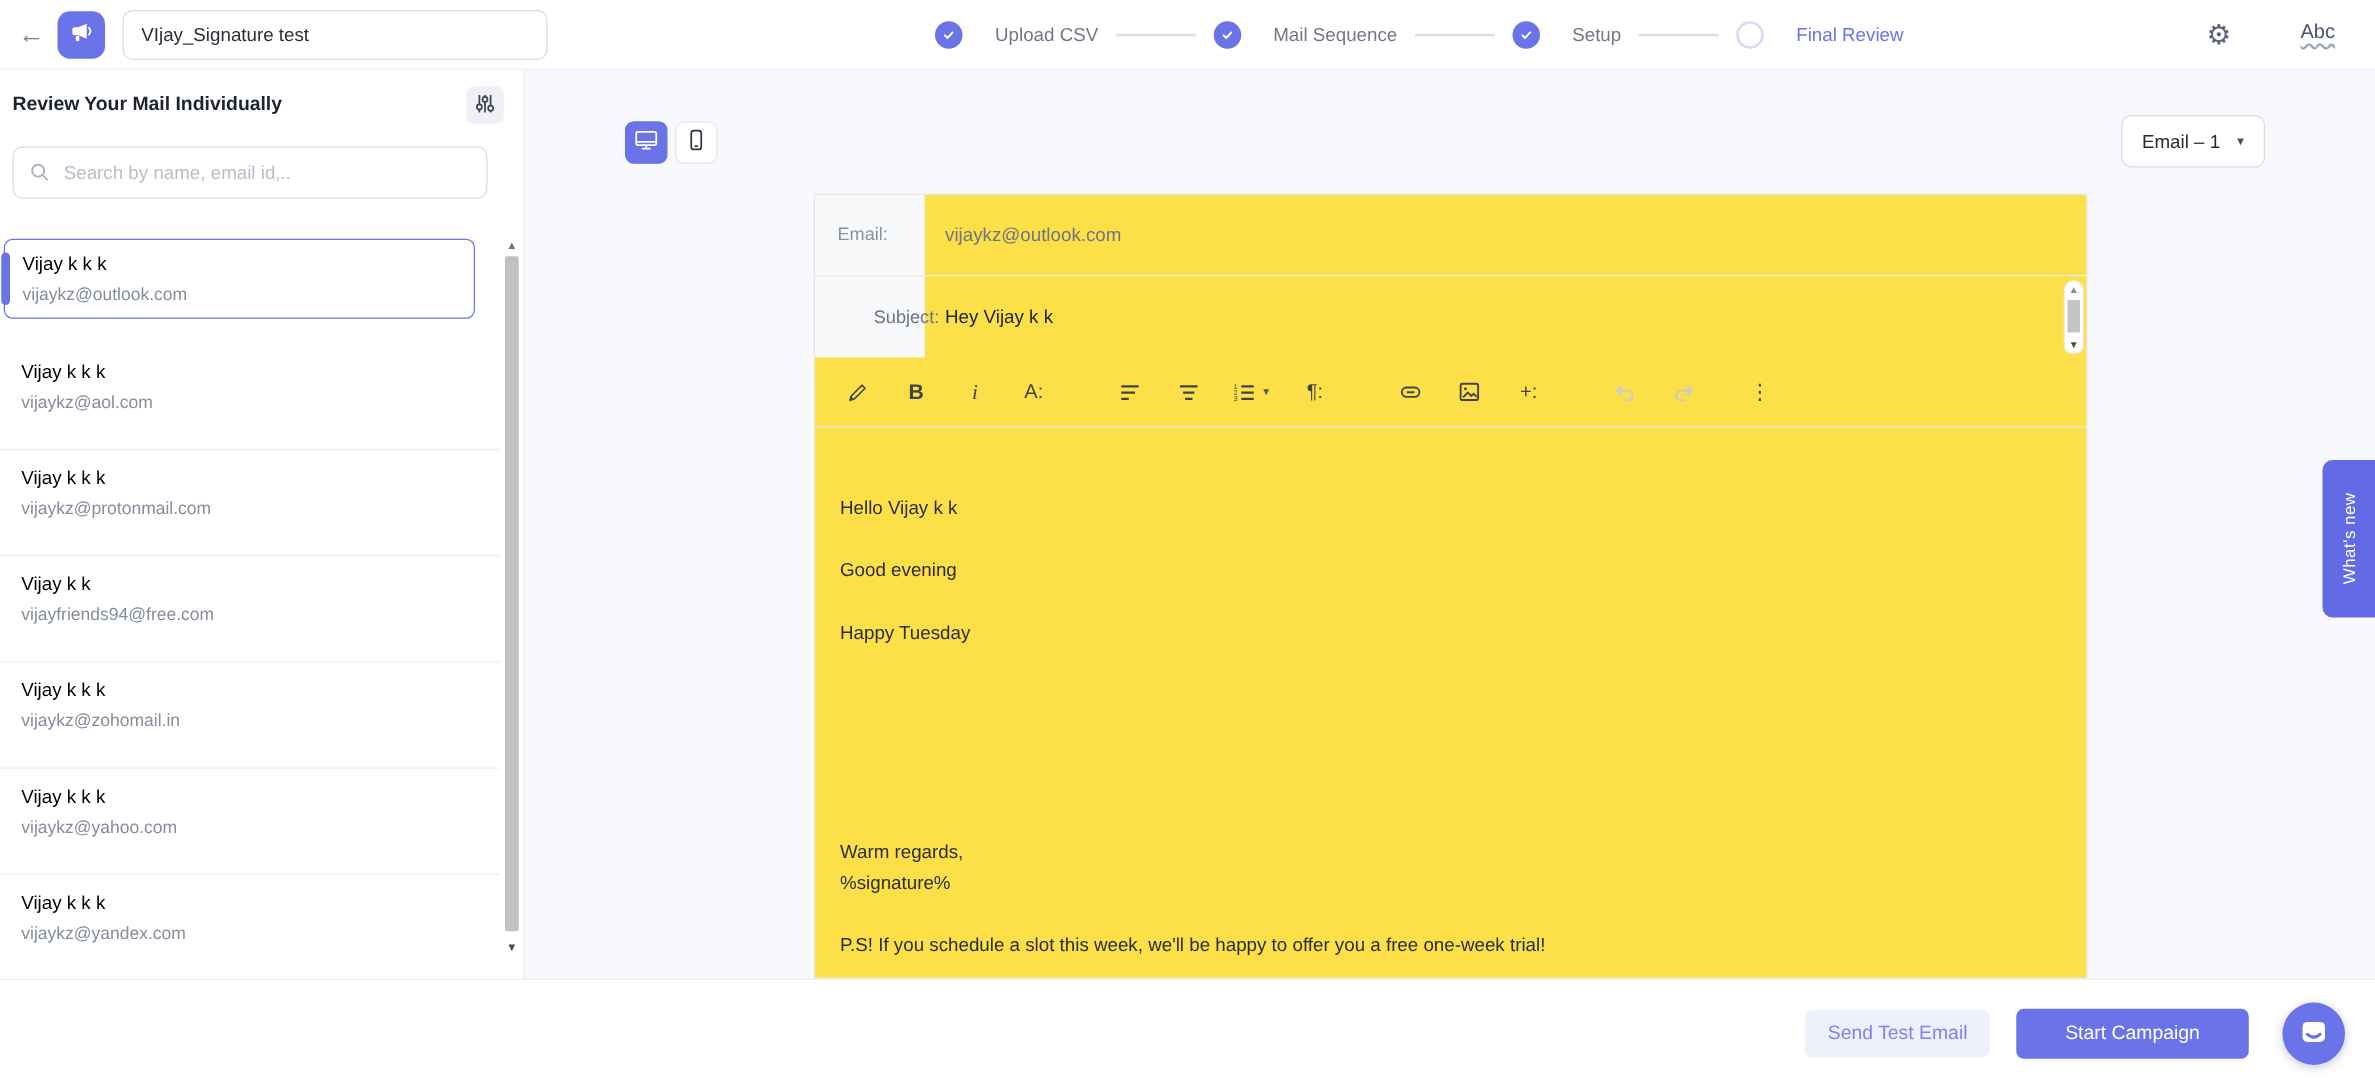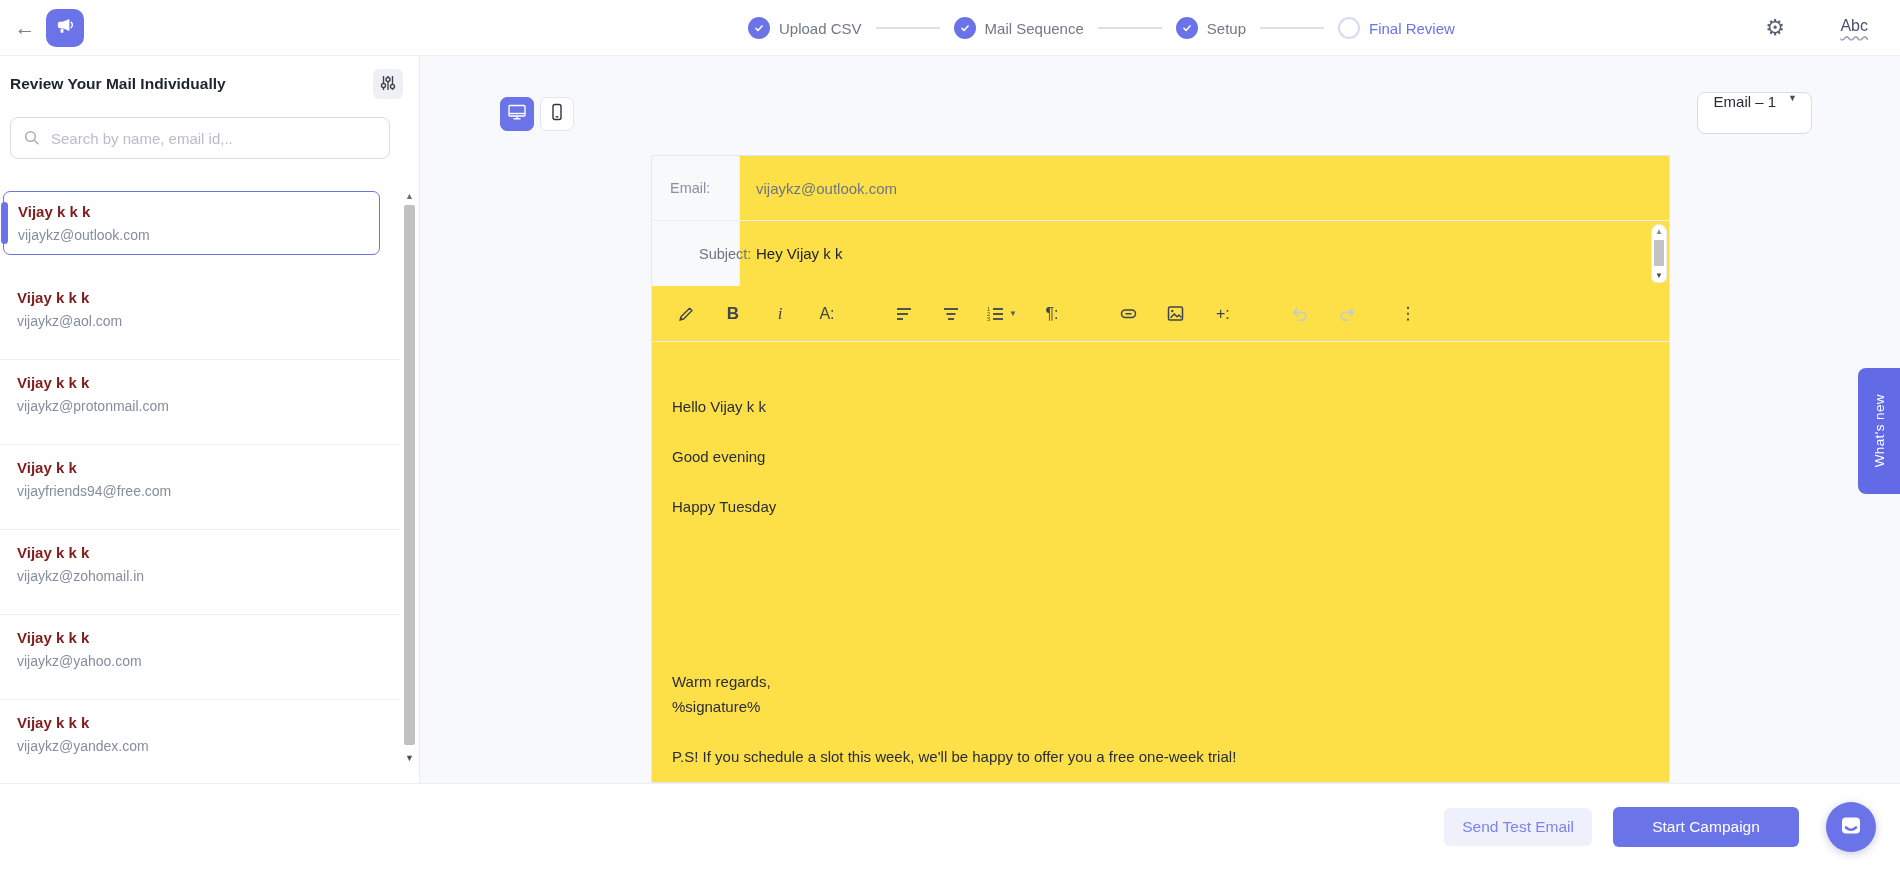--- a/index.html
+++ b/index.html
@@ -18,21 +18,21 @@
     font-family:"Liberation Sans", sans-serif; outline:none; }
   .stepper { position:absolute; left:748px; top:0; height:56px; display:flex; align-items:center; }
   .step { display:flex; align-items:center; }
   .step-connector { width:64px; height:2px; background:#dcdfe7; margin:0 14px; display:inline-block; }
   .step:first-of-type .step-connector { display:none; }
   .step-circle { width:22px; height:22px; border-radius:50%; background:#fff;
     border:2px solid #d7daf3; display:flex; align-items:center; justify-content:center; }
   .step-circle svg { display:none; }
   .step-circle.done { background:#6a73e8; border-color:#6a73e8; }
   .step-circle.done svg { display:block; }
-  .step-label { margin-left:9px; font-size:15px; color:#717887; }
+  .step-label { margin-left:26px; font-size:15px; color:#717887; }
   .step-label.active { color:#6a73e8; font-weight:400; }
   .gear-btn { position:absolute; right:112px; top:15px; width:26px; height:26px; background:none;
     border:none; font-size:22px; line-height:26px; color:#59607a; cursor:pointer; }
   .spellcheck { position:absolute; right:32px; top:17px; font-size:16px; color:#4a5168;
     text-decoration:underline; text-decoration-style:wavy; text-decoration-color:#9aa1b5;
     text-underline-offset:4px; cursor:pointer; }
 
   
   .sidebar { position:absolute; left:0; top:40px; width:420px; bottom:86px; background:#fff;
     border-right:1px solid #e9ebf0; z-index:5; }
@@ -43,42 +43,42 @@
     display:flex; align-items:center; justify-content:center; cursor:pointer; }
   .search-wrap { position:absolute; left:10px; top:77px; width:380px; height:42px; }
   .search-wrap svg { position:absolute; left:13px; top:12px; }
   .search-input { width:100%; height:100%; border:1px solid #d8dbe3; border-radius:8px;
     padding:0 12px 0 40px; font-size:15px; color:#3a4050; outline:none;
     font-family:"Liberation Sans", sans-serif; }
   .search-input::placeholder { color:#b8bec9; }
   .contact-list { position:absolute; left:0; top:150px; width:400px; height:577px; overflow:hidden; }
   .contact { height:85px; padding:14px 20px 0 17px; border-bottom:1px solid #edeef2;
     position:relative; cursor:pointer; }
-  .contact .c-name { font-size:15px; font-weight:700; color:#7f1d1d; }
+  .contact .c-name { font-size:15px; font-weight:400; color:#000000; }
   .contact .c-email { font-size:14px; color:#858d9c; margin-top:7px; }
   .contact .accent { display:none; }
   .contact.selected { height:64px; margin:1px 20px 20px 3px; padding:11px 14px 0 14px;
     border:1.5px solid #6a73e8; border-radius:7px; }
   .contact.selected .accent { display:block; position:absolute; left:-3px; top:50%;
     transform:translateY(-50%); width:7px; height:42px; border-radius:4px; background:#6a73e8; }
   .list-scrollbar { position:absolute; right:3px; top:150px; width:13px; height:577px; }
   .sb-arrow { position:absolute; left:0; width:13px; height:12px; font-size:9px; line-height:12px;
     text-align:center; color:#6e6e6e; cursor:pointer; }
   .sb-up { top:0; } .sb-down { bottom:3px; color:#4f4f4f; }
   .sb-thumb { position:absolute; left:1px; top:15px; width:11px; height:540px;
     background:#c1c1c1; border-radius:2px; cursor:grab; }
 
   
   .main { position:absolute; left:420px; right:0; top:56px; bottom:86px; background:#f8f9fc; }
   .device-toggle { position:absolute; left:80px; top:41px; display:flex; gap:6px; }
   .dev-btn { width:34px; height:34px; border-radius:7px; display:flex; align-items:center;
     justify-content:center; cursor:pointer; border:1px solid #e4e6ed; background:#fff; }
   .dev-btn.active { background:#6a73e8; border-color:#6a73e8; }
   .email-select { position:absolute; right:88px; top:36px; height:42px; padding:0 14px 0 16px;
-    background:#fff; border:1px solid #d9dce3; border-radius:8px; display:flex; 
+    background:#fff; border:1px solid #d9dce3; border-radius:8px; display:flex; align-items:center;
     gap:12px; cursor:pointer; }
   .email-select .lbl { font-size:15px; color:#262b36; }
   .email-select .caret { font-size:9px; color:#4a4f59; }
 
   
   .card { position:absolute; left:231px; top:99px; width:1019px; height:628px; background:#fde047;
     border:1px solid #e4e6ec; border-radius:2px; }
   .meta-row { display:flex; align-items:stretch; position:relative; }
   .row-email { height:64px; }
   .row-subject { height:66px; border-top:1px solid #edeff3; }
@@ -140,20 +140,21 @@
   <button class="back-btn">←</button>
   <div class="app-logo">
     <span>
       <svg width="22" height="22" viewBox="0 0 20 20">
         <path d="M14 3.6v11l-6.2-2.6H5.2a1.7 1.7 0 0 1-1.7-1.7V7.9a1.7 1.7 0 0 1 1.7-1.7h2.6z" fill="#fff"></path>
         <rect x="6" y="12.6" width="2.6" height="3.6" rx="0.8" fill="#fff"></rect>
         <path d="M15.6 6.6q2.2 2.4 0 4.9" stroke="#fff" stroke-width="1.3" fill="none" stroke-linecap="round"></path>
       </svg>
     </span>
   </div>
+  <input class="campaign-input" value="VIjay_Signature test" style="">
 
   <div class="stepper">
 
       <div class="step">
 
         <span class="step-circle done">
           <svg width="12" height="12" viewBox="0 0 14 14">
             <path d="M3.4 7.3l2.4 2.5 4.8-5.2" stroke="#fff" stroke-width="1.8" fill="none" stroke-linecap="round" stroke-linejoin="round"></path>
           </svg>
         </span>

